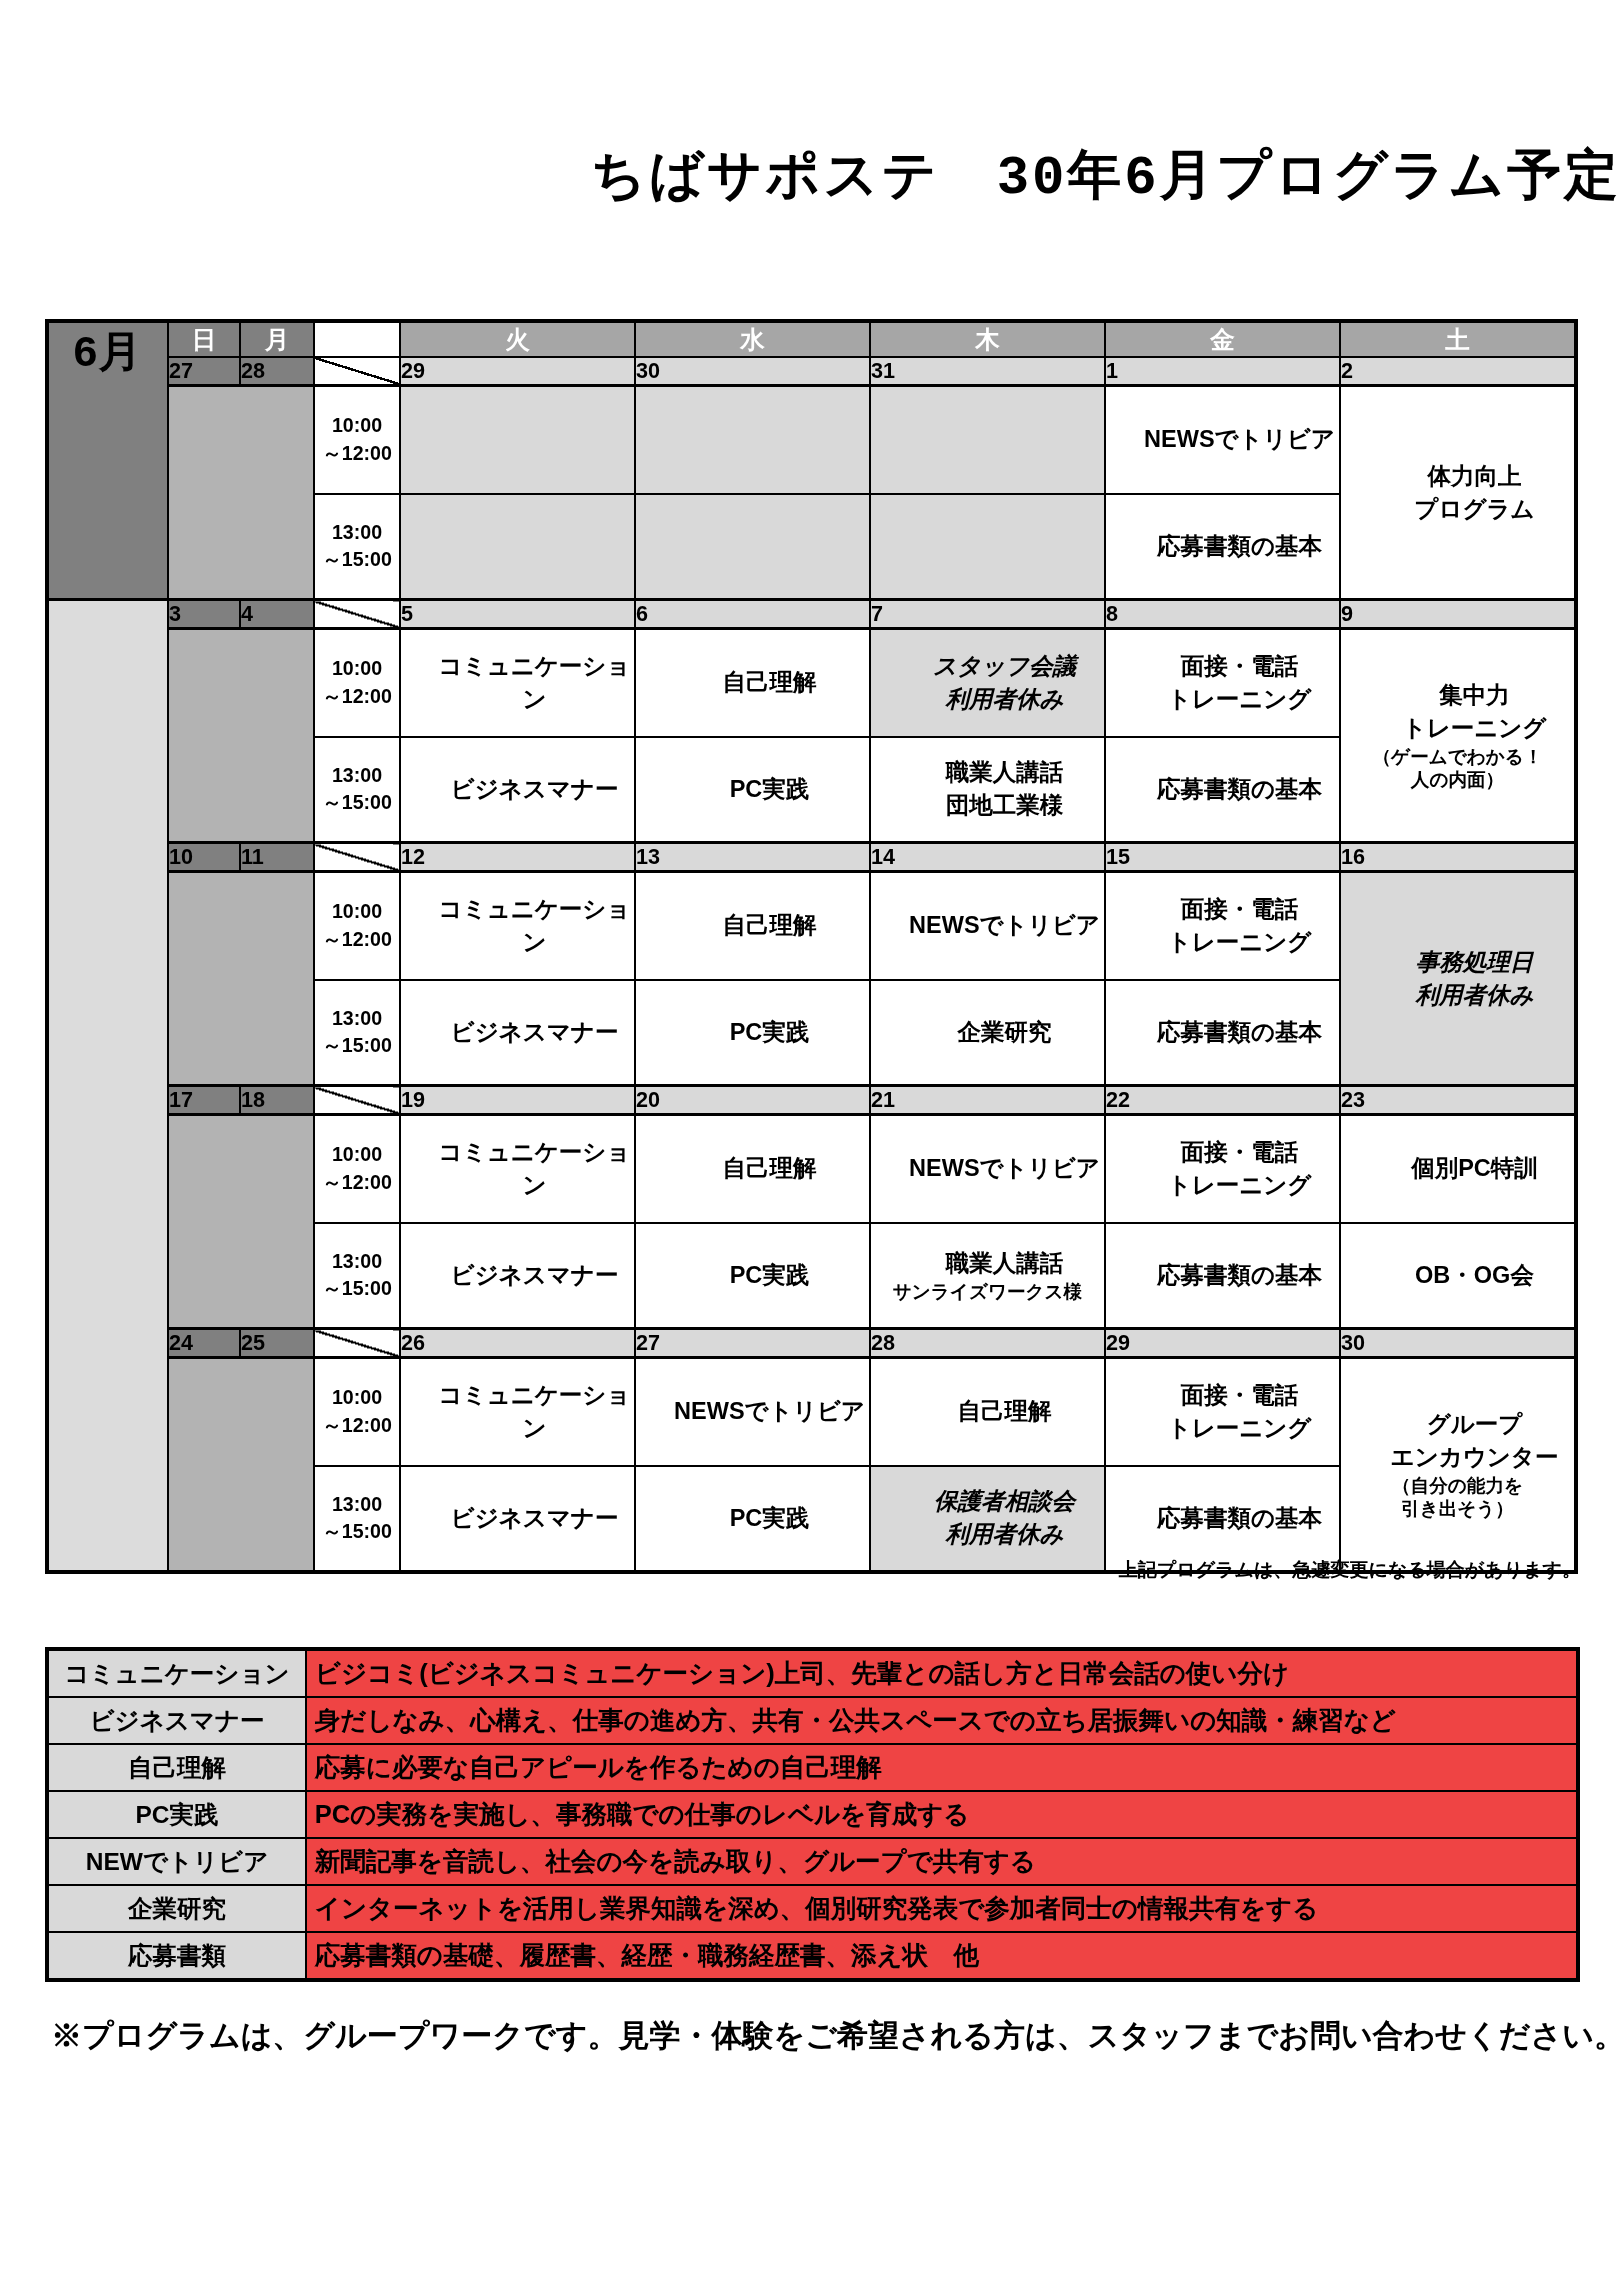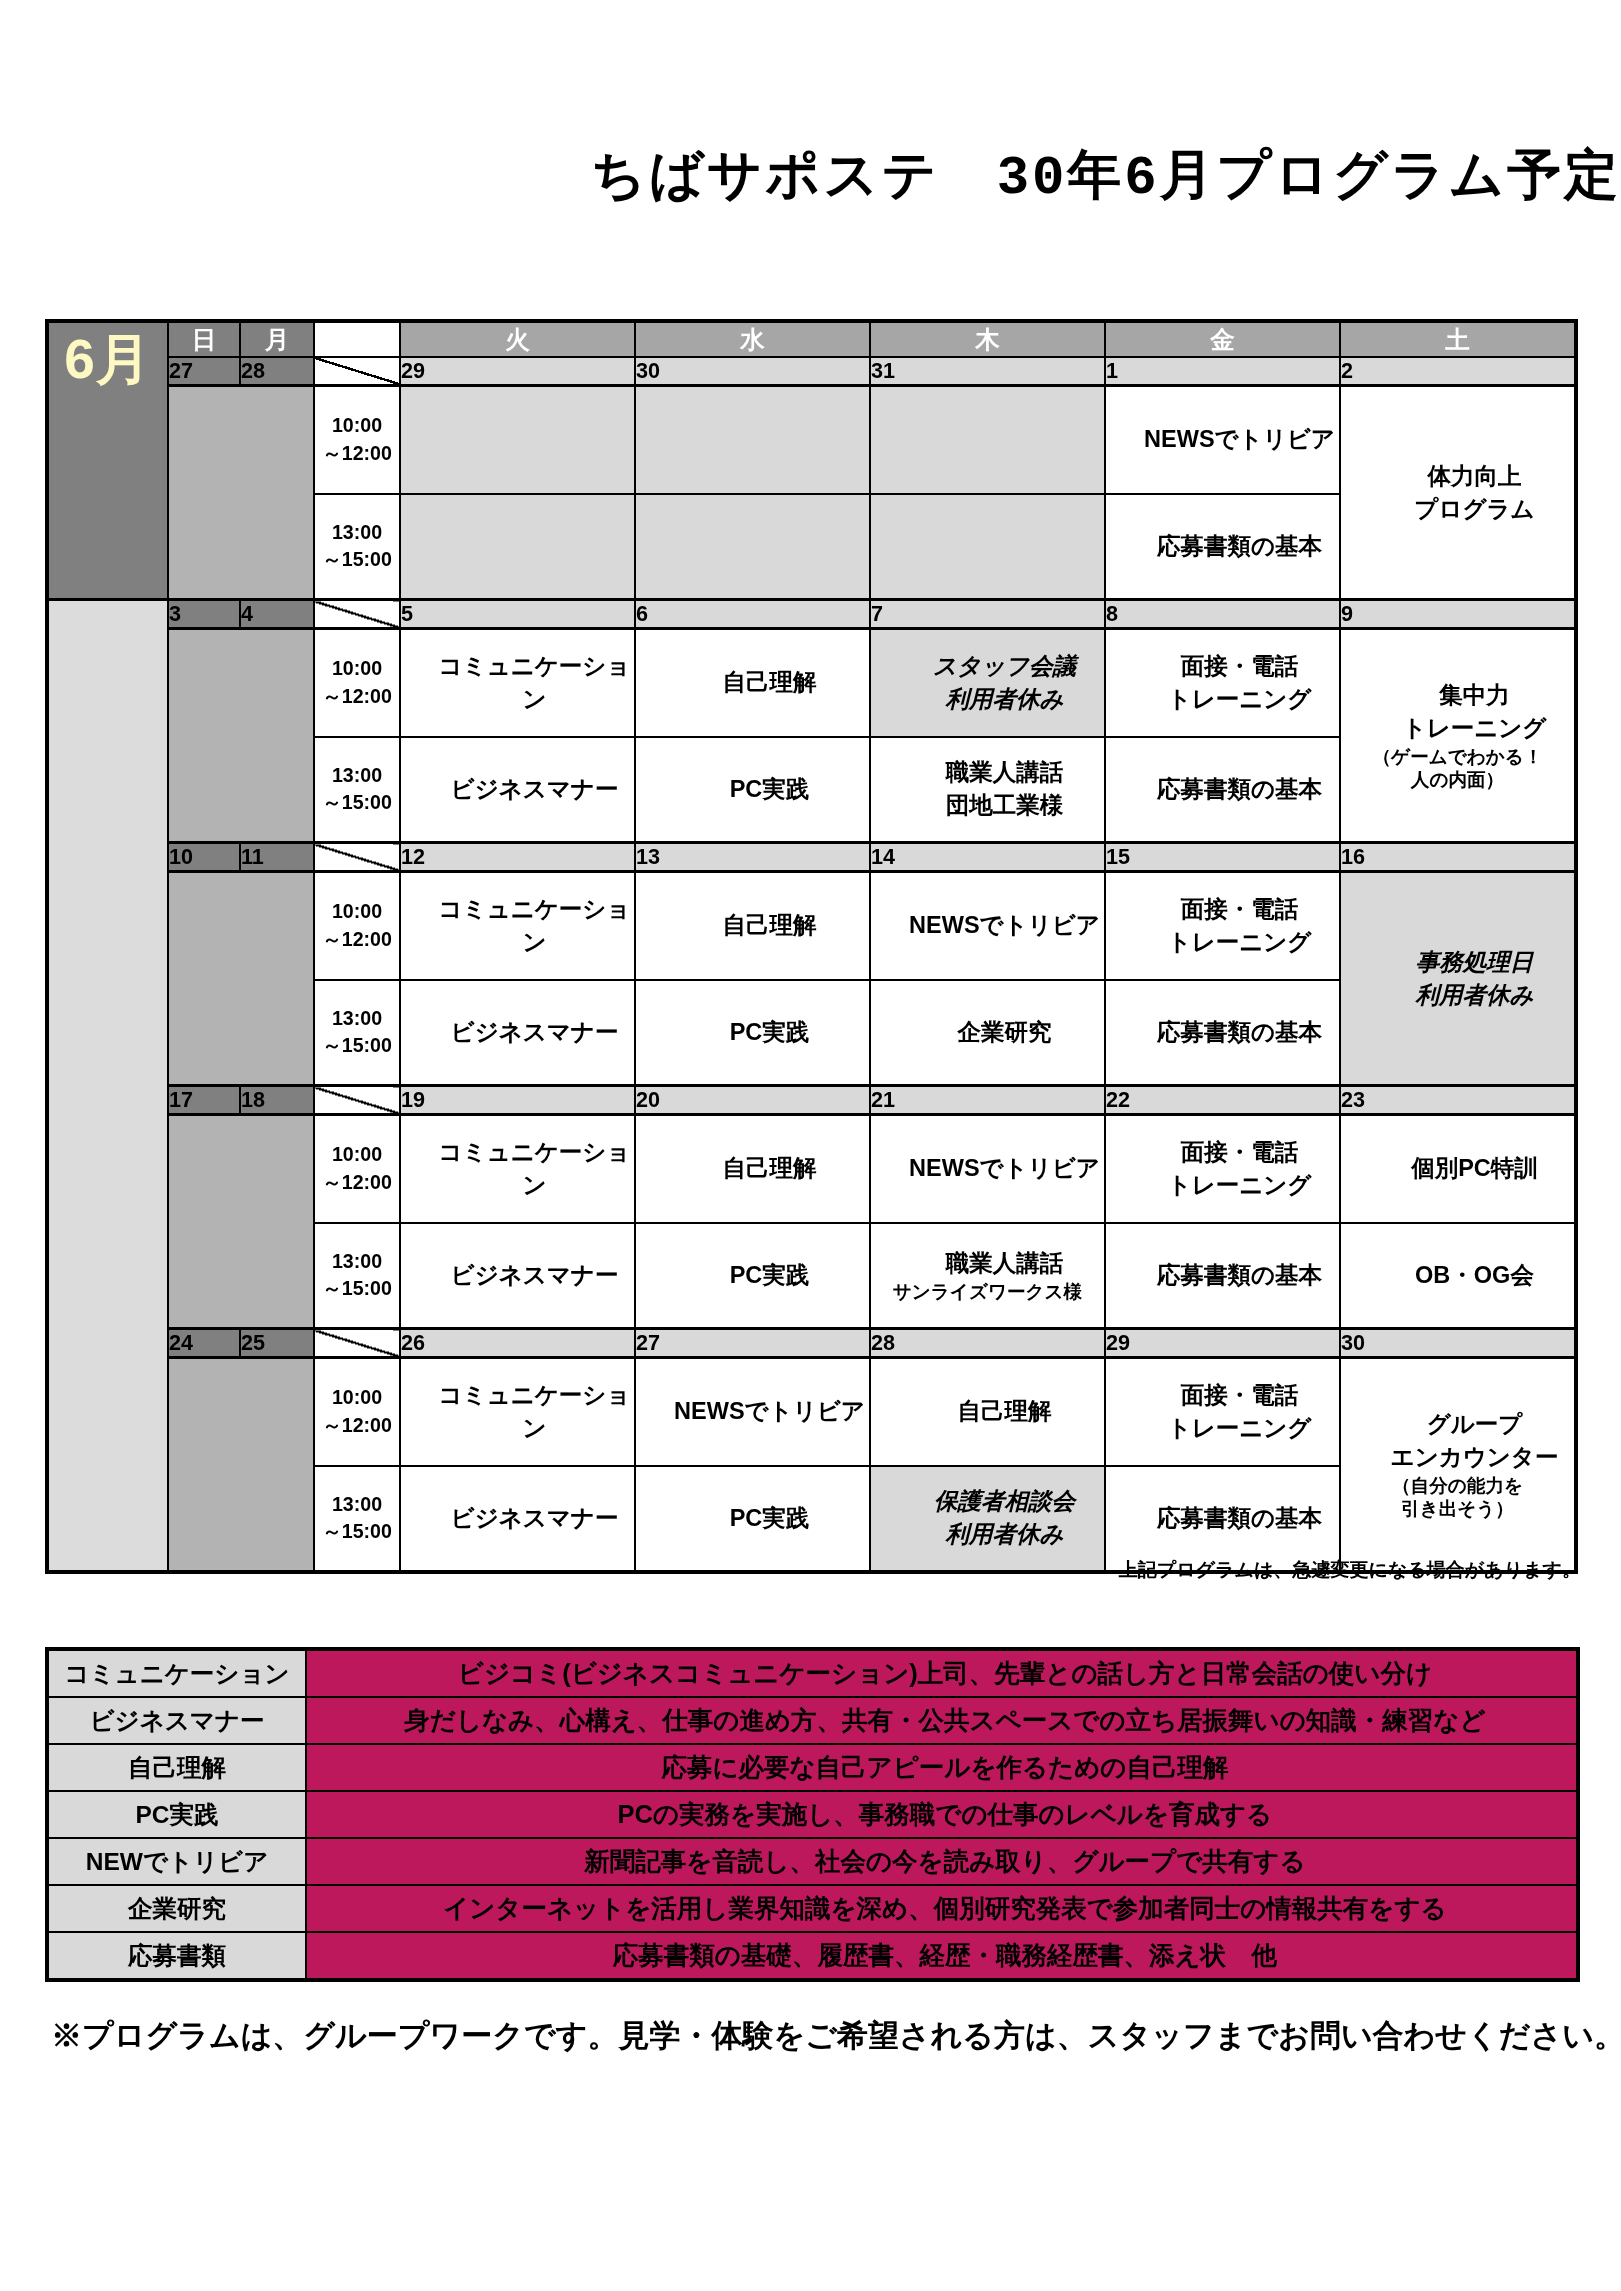--- a/index.html
+++ b/index.html
@@ -19,21 +19,21 @@
   tr.r-am   { height:108px; }
   tr.r-pm   { height:106px; }
   tr.r-date td { border-top-width:3.9px; border-bottom-width:3.9px; }
   tr.r-date.first td { border-top-width:2px; }
 
   .dark  { background:#808080; }
   .mid   { background:#a6a6a6; }
   .light { background:#d9d9d9; }
   .bodygray { background:#b3b3b3; }
 
-  td.month { color:#fef9c3; font-size:55px; text-align:center; vertical-align:top;
+  td.month { color:#000000; font-size:43px; text-align:center; vertical-align:top;
              padding-top:2px; border-right-width:3.9px; letter-spacing:1px; }
   td.monthfill { background:#dcdcdc; border-right-width:3.9px; }
   td.dayhdr { color:#fff; font-size:24.5px; text-align:center; vertical-align:middle; }
   td.date { font-size:21.6px; text-align:left; padding-right:5.9px; vertical-align:middle; }
   td.timehdr { background:#fff; border-right-width:3.9px; }
   td.slash { background:#fff; border-right-width:3.9px;
              background-image:linear-gradient(to top right,
                transparent calc(50% - 1.2px), #000 calc(50% - 1.2px),
                #000 calc(50% + 1.2px), transparent calc(50% + 1.2px)); }
   td.time { background:#fff; font-size:19.6px; text-align:center; vertical-align:middle;
@@ -44,21 +44,21 @@
   td.ev .sub  { display:block; white-space:pre-line; font-size:18.6px; line-height:1.25; }
 
   .note { position:absolute; top:1557px; right:40px; font-size:19px;margin-left:16px; }
 
   
   table.legend { position:absolute; left:45px; top:1647px; border-collapse:collapse;
                  table-layout:fixed; border:4.9px solid #000; }
   table.legend td { border:2.9px solid #000; height:43px; vertical-align:middle; }
   td.term { background:#d9d9d9; text-align:center; font-size:24.5px; }
   td.term.small { font-size:20.6px; letter-spacing:-1px; }
-  td.desc { background:#be185d; font-size:25.5px; padding-left:7.8px; text-align:center; }
+  td.desc { background:#ef4444; font-size:25.5px; padding-left:7.8px; text-align:left; }
 
   .footer { position:absolute; top:2015px; left:51px; font-size:31px; white-space:nowrap; }
 </style>
 </head>
 <body>
 
 <div class="page">
 
   <div class="title">ちばサポステ　30年6月プログラム予定</div>
 

